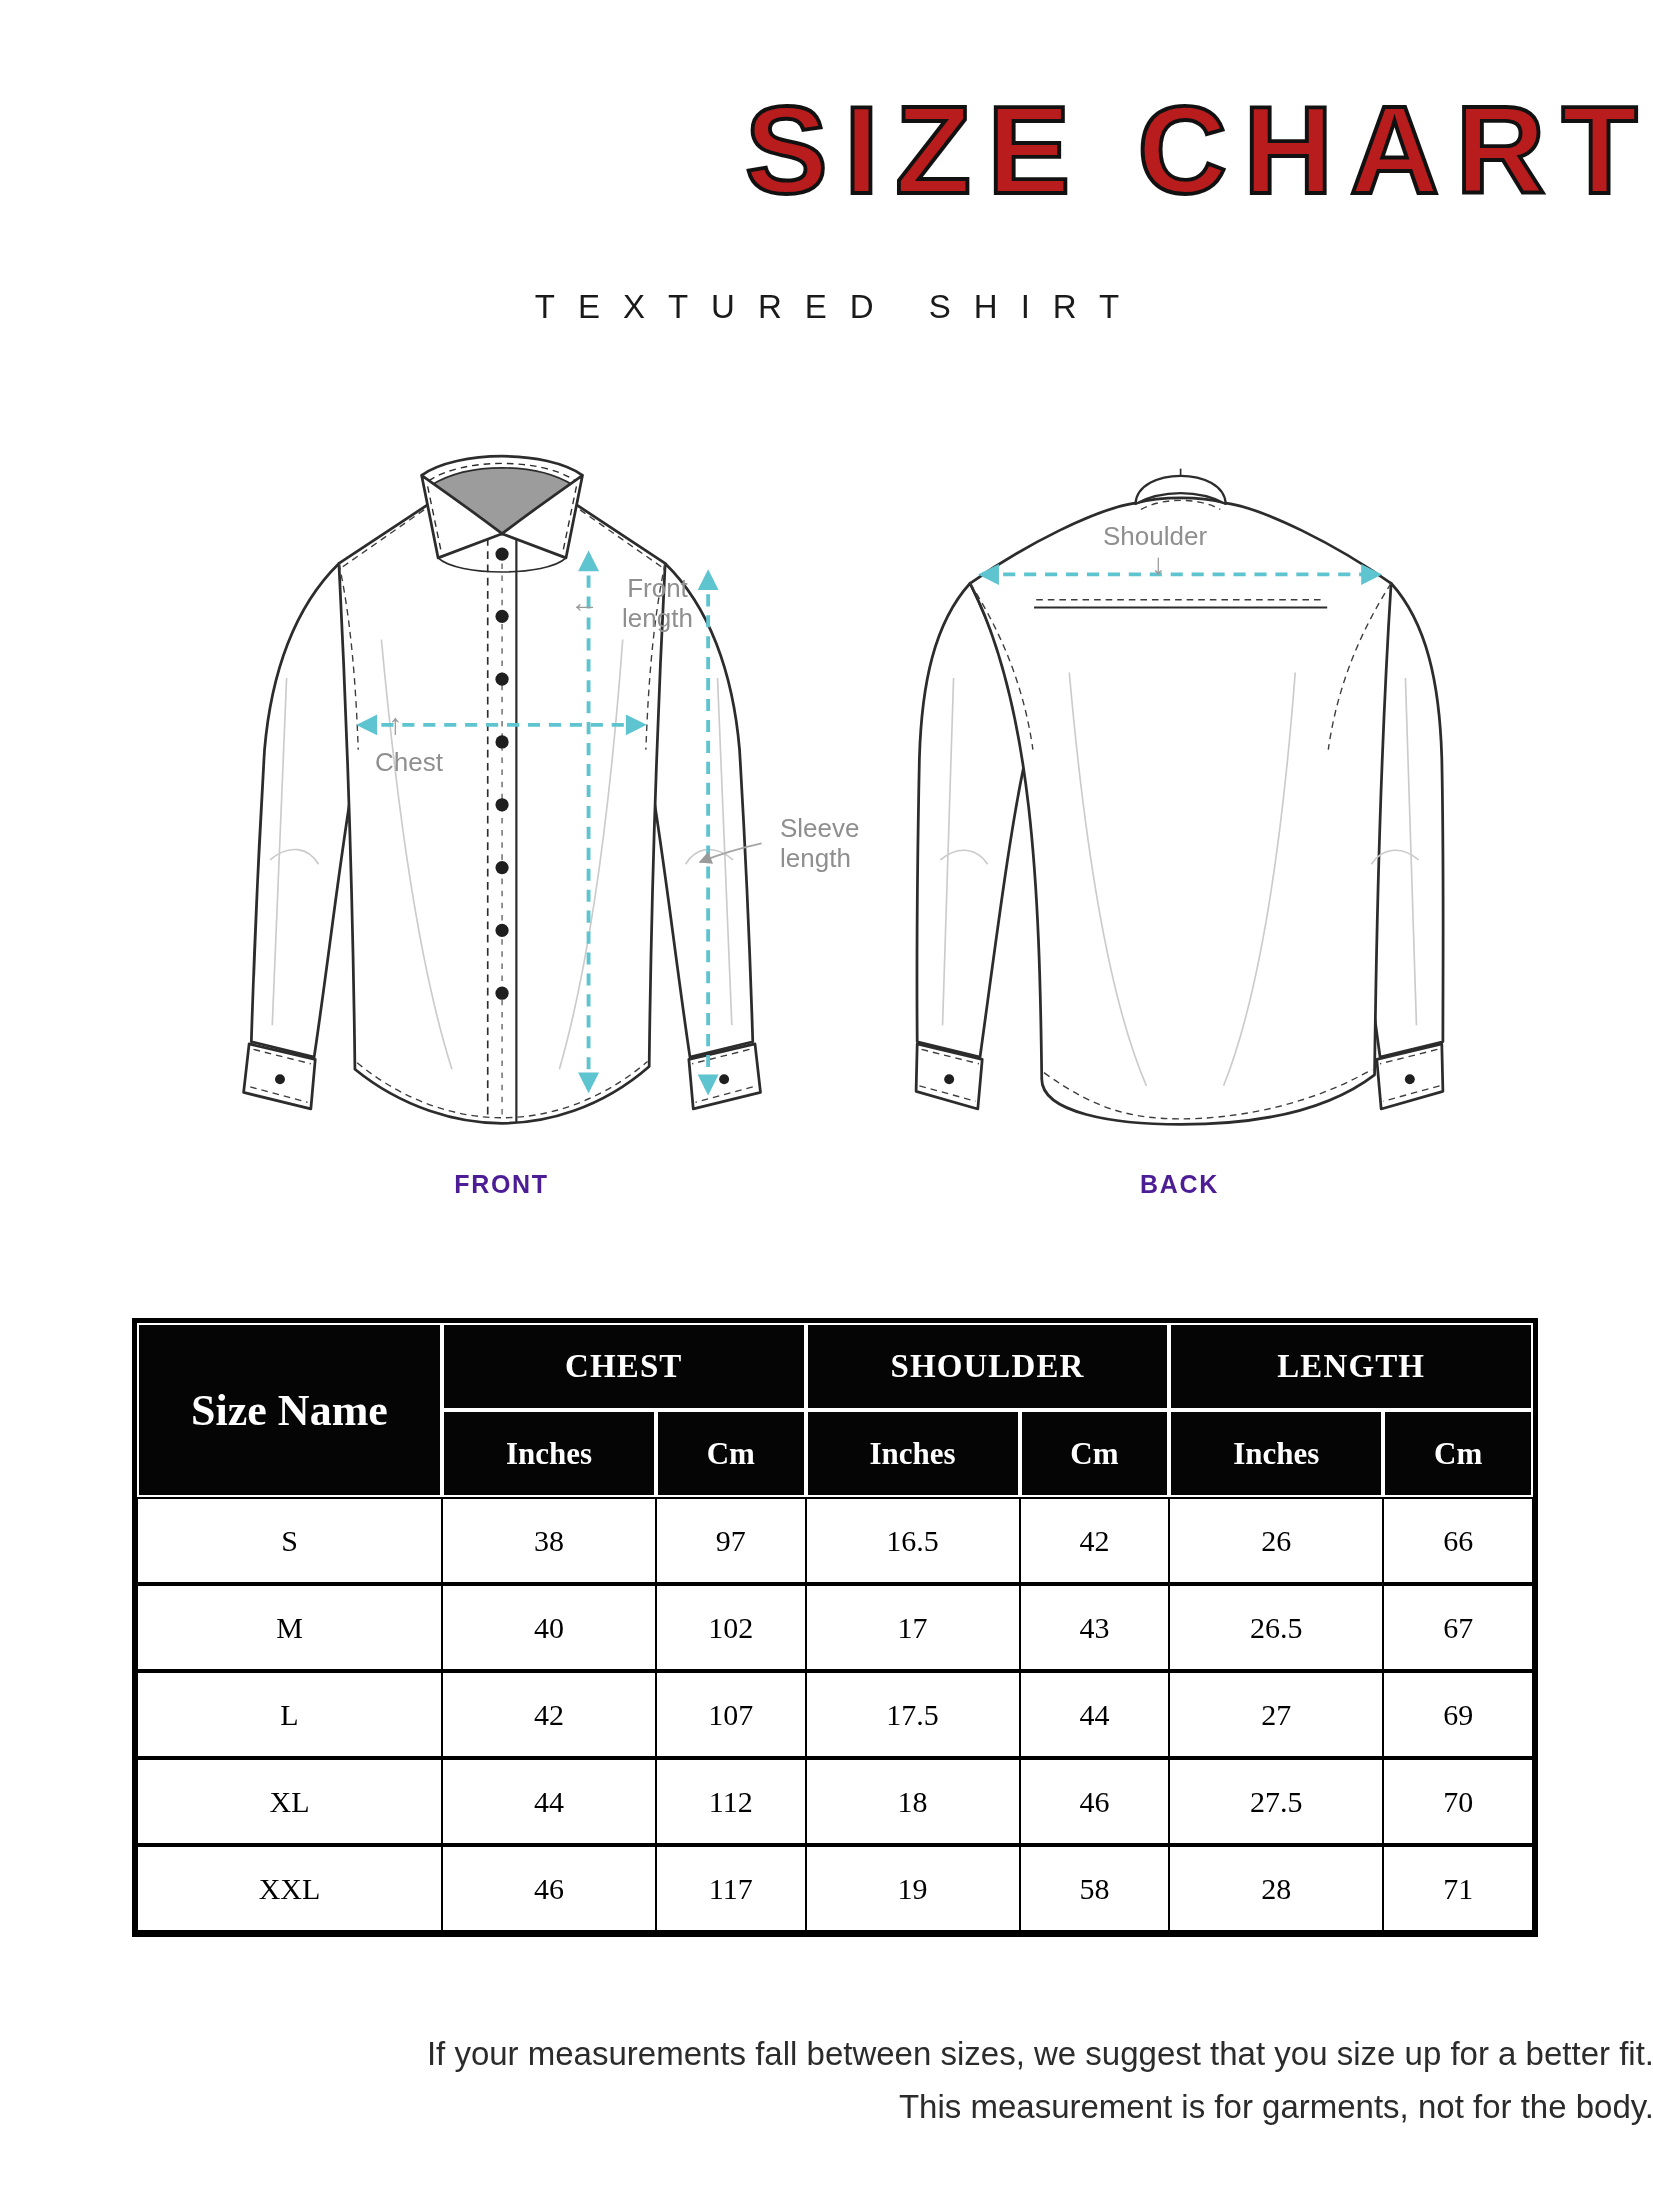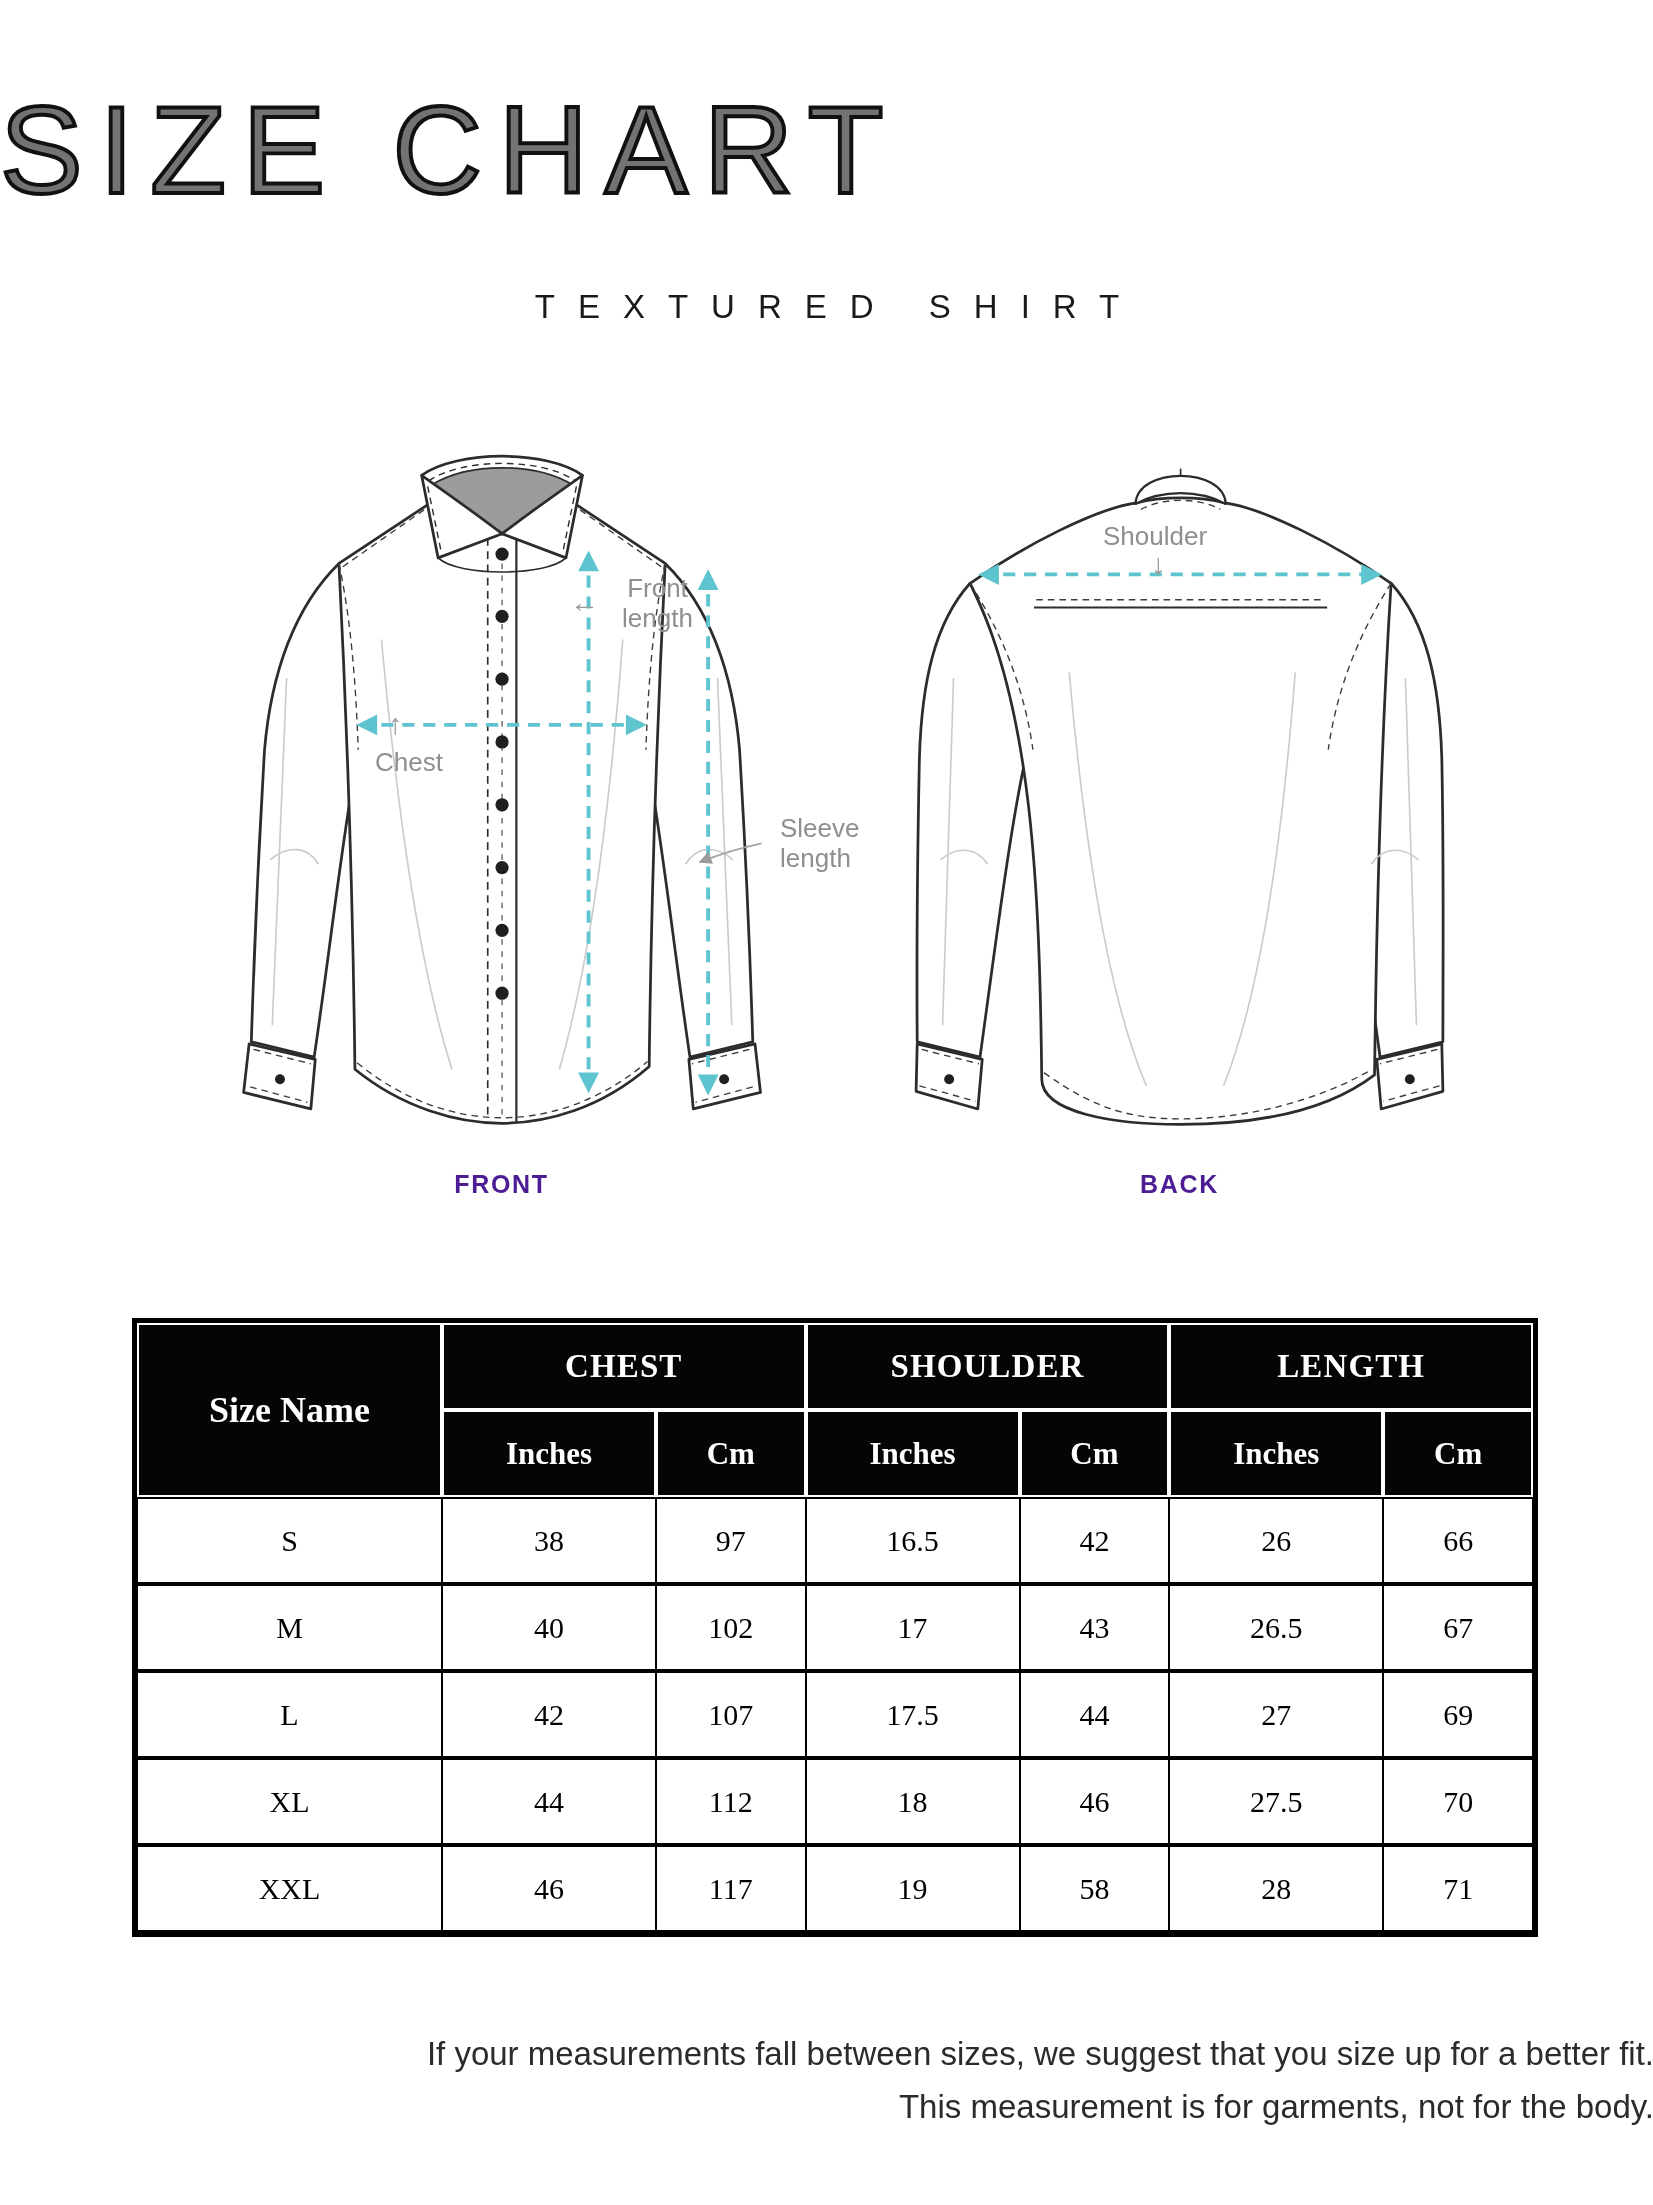--- a/index.html
+++ b/index.html
@@ -1,21 +1,21 @@
 <!DOCTYPE html>
 <html style="font-size:8.8px"><head>
 <meta charset="utf-8">
 <style>
   html,body{margin:0;padding:0;background:#ffffff;}
   .page{position:relative;width:1654px;height:2205px;background:#fff;overflow:hidden;
         font-family:"Liberation Sans",sans-serif;}
 
   
-  .title{position:absolute;left:0;right:0;top:82px;text-align:left;color:#737373;
-         font-family:"Liberation Sans",sans-serif;font-weight:400;font-size:124px;line-height:1.1;
+  .title{position:absolute;left:0;right:0;top:82px;text-align:right;color:#b91c1c;
+         font-family:"Liberation Sans",sans-serif;font-weight:700;font-size:124px;line-height:1.1;
          letter-spacing:16.5px;-webkit-text-stroke:3.9px #111;}
   .subtitle{position:absolute;left:0;right:0;top:288px;text-align:center;color:#1a1a1a;
             font-weight:400;font-size:33px;letter-spacing:23px;text-indent:23px;}
 
   
   .shirt-svg{position:absolute;overflow:visible;}
   #front-svg{left:237px;top:441px;width:529px;height:700px;}
   #back-svg{left:915px;top:441px;width:529px;height:700px;}
 
   .caption{position:absolute;top:1170px;width:529px;text-align:center;color:#4c1d95;
@@ -36,21 +36,21 @@
   
   .size-table-wrap{position:absolute;left:132px;top:1318px;width:1406px;}
   table.size-table{border-collapse:separate;border-spacing:0;width:100%;
                    border:5.5px solid #000;table-layout:fixed;}
   table.size-table tr{height:87px;}
   table.size-table th{background:#050505;color:#fff;border:2.2px solid #fff;
       font-family:"Liberation Serif",serif;font-weight:700;text-align:center;vertical-align:middle;
       padding:0;}
   th.group-th{font-size:33px;letter-spacing:1.1px;}
   th.unit-th{font-size:31px;}
-  th.sizename-th{font-size:36px;}
+  th.sizename-th{font-size:44px;}
   table.size-table td{background:#fff;color:#000;border-left:1.7px solid #000;border-right:1.7px solid #000;
       border-top:2.2px solid #000;border-bottom:2.2px solid #000;text-align:center;vertical-align:middle;
       font-family:"Liberation Serif",serif;font-size:30px;padding:0;}
 
   
   .footer{position:absolute;left:4px;right:0;top:2035px;text-align:right;color:#2b2b2b;
           font-size:33px;font-weight:400;}
   .footer .line{margin:0 0 15.4px 0;}
 </style>
 </head>

